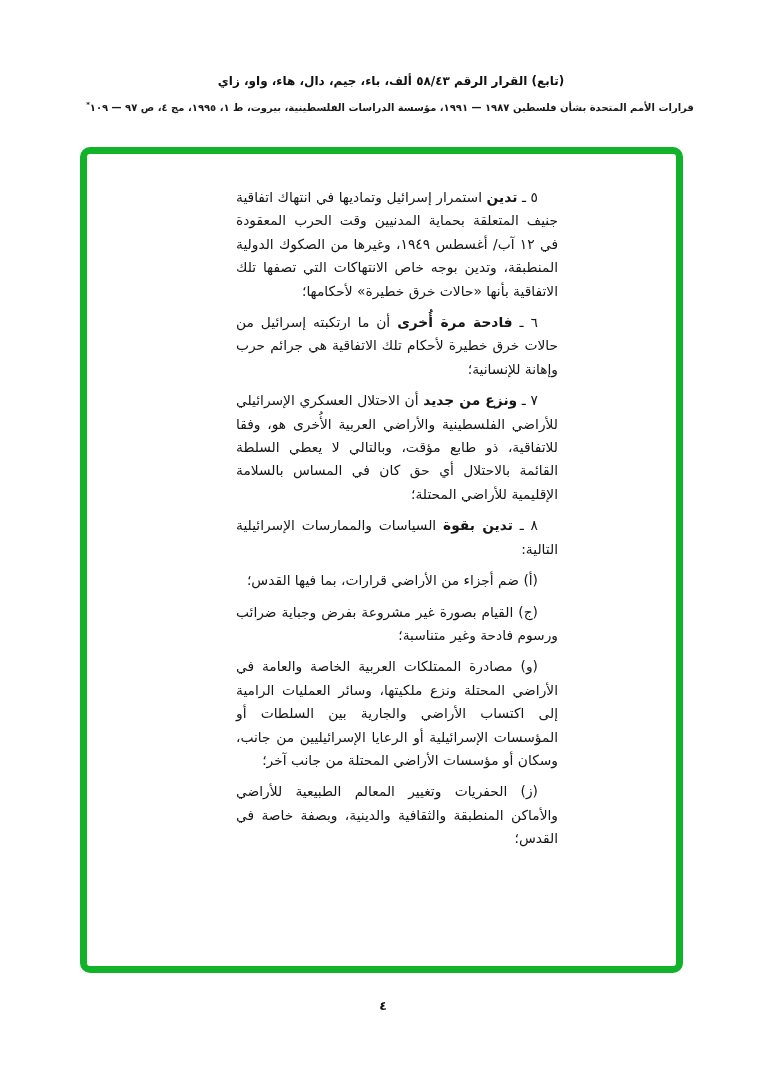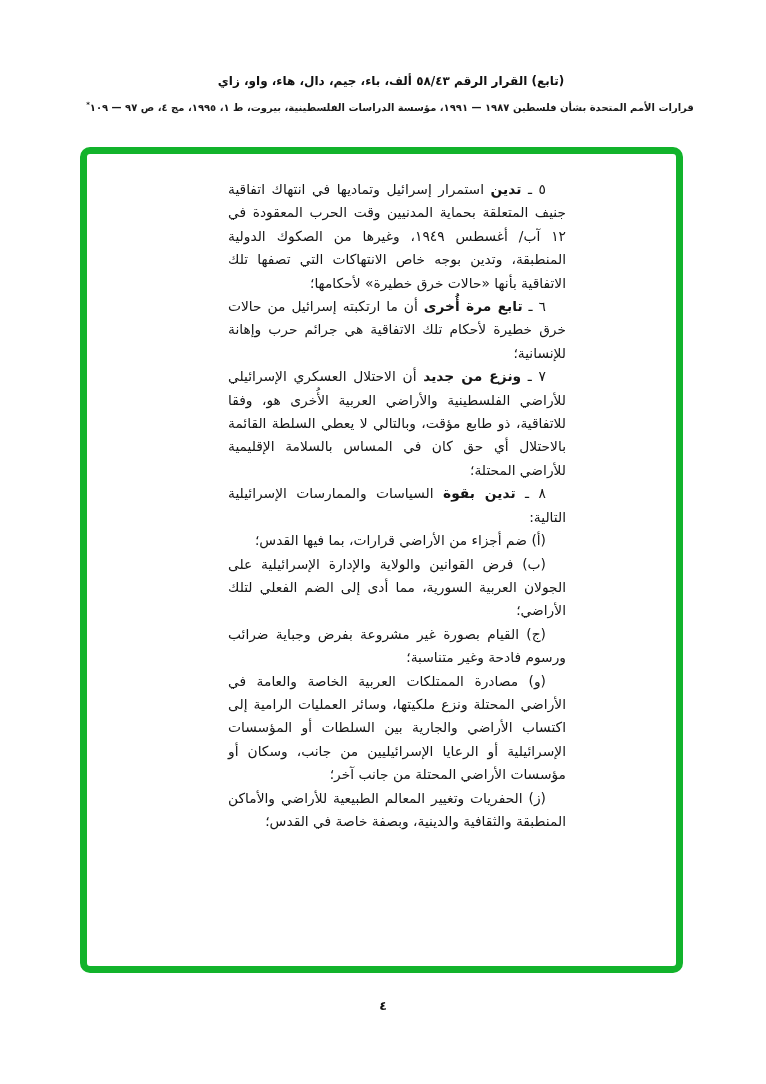--- a/index.html
+++ b/index.html
@@ -37,44 +37,43 @@
   }
   .text-col {
     position: absolute; top: 24px; right: 110px;
     width: 338px;
     direction: rtl;
     text-align: justify;
     font-size: 13.8px;
     line-height: 23.4px;
     color: #161616;
   }
-  .para { margin: 0; text-indent: 20px; }
+  .para { margin: 8px; text-indent: 20px; }
   .para .kw { font-weight: bold; }
   .para .num, .para .label { font-weight: normal; }
   .page-num {
     position: absolute; top: 998px; left: 0; width: 100%;
     text-align: center;
     font-size: 12.5px; font-weight: bold;
     color: #111;
   }
 </style>
 </head>
 <body>
 
 <div class="hdr-title">(تابع) القرار الرقم ٥٨/٤٣ ألف، باء، جيم، دال، هاء، واو، زاي</div>
 
 <div class="hdr-source"><span>قرارات الأمم المتحدة بشأن فلسطين ١٩٨٧ — ١٩٩١، مؤسسة الدراسات الفلسطينية، بيروت، ط ١، ١٩٩٥، مج ٤، ص ٩٧ — ١٠٩</span><sup>*</sup></div>
 
 <div class="green-box" id="green-box" style="border-color: rgb(18, 179, 43);">
   <div class="text-col" id="bodytext">
       <p class="para"><span class="num">٥ ـ</span> <span class="kw">تدين</span> <span class="txt">استمرار إسرائيل وتماديها في انتهاك اتفاقية جنيف المتعلقة بحماية المدنيين وقت الحرب المعقودة في ١٢ آب/ أغسطس ١٩٤٩، وغيرها من الصكوك الدولية المنطبقة، وتدين بوجه خاص الانتهاكات التي تصفها تلك الاتفاقية بأنها «حالات خرق خطيرة» لأحكامها؛</span></p>
-      <p class="para"><span class="num">٦ ـ</span> <span class="kw">تابع مرة أُخرى</span> <span class="txt">أن ما ارتكبته إسرائيل من حالات خرق خطيرة لأحكام تلك الاتفاقية هي جرائم حرب وإهانة للإنسانية؛</span></p>
+      <p class="para"><span class="num">٦ ـ</span> <span class="kw">فادحة مرة أُخرى</span> <span class="txt">أن ما ارتكبته إسرائيل من حالات خرق خطيرة لأحكام تلك الاتفاقية هي جرائم حرب وإهانة للإنسانية؛</span></p>
       <p class="para"><span class="num">٧ ـ</span> <span class="kw">ونزع من جديد</span> <span class="txt">أن الاحتلال العسكري الإسرائيلي للأراضي الفلسطينية والأراضي العربية الأُخرى هو، وفقا للاتفاقية، ذو طابع مؤقت، وبالتالي لا يعطي السلطة القائمة بالاحتلال أي حق كان في المساس بالسلامة الإقليمية للأراضي المحتلة؛</span></p>
       <p class="para"><span class="num">٨ ـ</span> <span class="kw">تدين بقوة</span> <span class="txt">السياسات والممارسات الإسرائيلية التالية:</span></p>
       <p class="para"><span class="label">(أ)</span> <span class="txt">ضم أجزاء من الأراضي قرارات، بما فيها القدس؛</span></p>
-      <p class="para"><span class="label">(ب)</span> <span class="txt">فرض القوانين والولاية والإدارة الإسرائيلية على الجولان العربية السورية، مما أدى إلى الضم الفعلي لتلك الأراضي؛</span></p>
       <p class="para"><span class="label">(ج)</span> <span class="txt">القيام بصورة غير مشروعة بفرض وجباية ضرائب ورسوم فادحة وغير متناسبة؛</span></p>
       <p class="para"><span class="label">(و)</span> <span class="txt">مصادرة الممتلكات العربية الخاصة والعامة في الأراضي المحتلة ونزع ملكيتها، وسائر العمليات الرامية إلى اكتساب الأراضي والجارية بين السلطات أو المؤسسات الإسرائيلية أو الرعايا الإسرائيليين من جانب، وسكان أو مؤسسات الأراضي المحتلة من جانب آخر؛</span></p>
       <p class="para"><span class="label">(ز)</span> <span class="txt">الحفريات وتغيير المعالم الطبيعية للأراضي والأماكن المنطبقة والثقافية والدينية، وبصفة خاصة في القدس؛</span></p>
     </div>
 </div>
 
 <div class="page-num">٤</div>
 
 </body></html>

